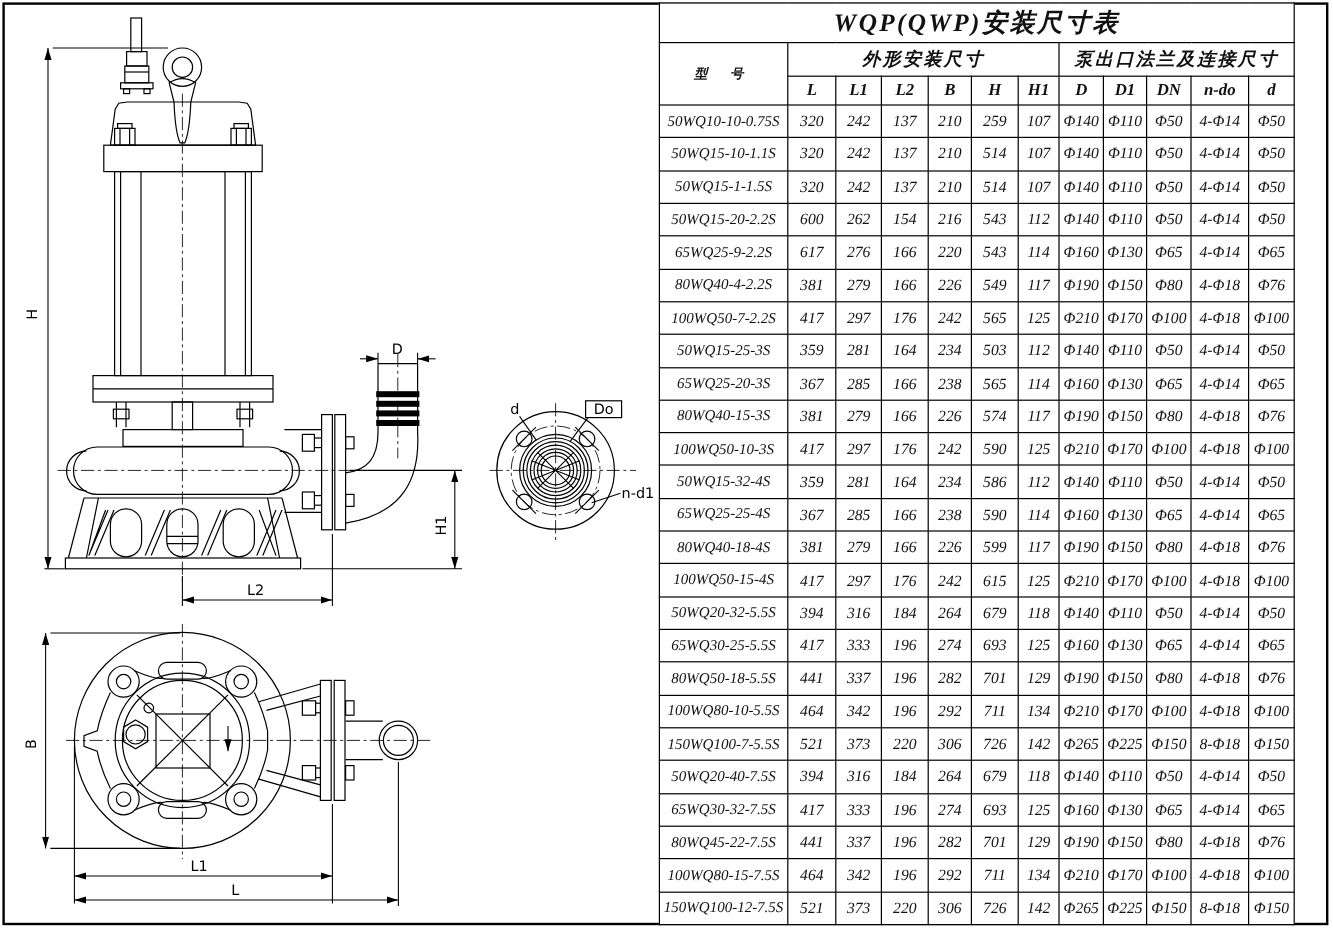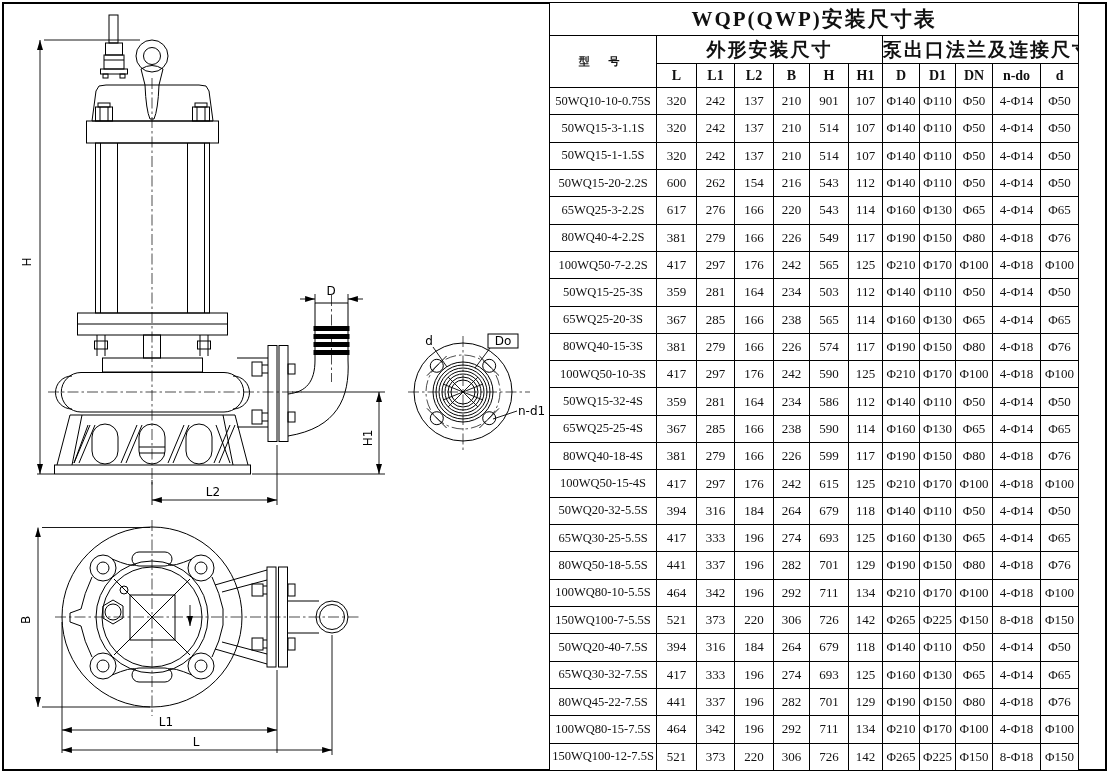--- a/index.html
+++ b/index.html
@@ -1,22 +1,22 @@
 <!DOCTYPE html>
 <html><head>
 <meta charset="utf-8">
 <style>
   html,body{margin:0;padding:0;}
   body{width:1111px;height:775px;position:relative;background:#fff;font-family:"Liberation Serif",serif;color:#111;overflow:hidden;}
   .frame{position:absolute;left:2px;top:2px;width:1105px;height:769px;border:2px solid #000;box-sizing:border-box;}
   svg.drawing{position:absolute;left:0;top:0;}
-  table.dims{position:absolute;left:549px;top:2px;width:465px;height:769px;border-collapse:collapse;table-layout:fixed;background:#fff;}
+  table.dims{position:absolute;left:549px;top:2px;width:465px;height:769px;border-collapse:collapse;table-layout:fixed;background:#fff;font-style:italic;}
   table.dims td,table.dims th{border:1px solid #000;text-align:center;vertical-align:middle;padding:0;overflow:hidden;white-space:nowrap;}
   .title-cell{font-size:21px;font-weight:bold;letter-spacing:2px;}
-  .group-cell{font-size:19px;font-weight:bold;letter-spacing:2px;}
+  .group-cell{font-size:15px;font-weight:bold;letter-spacing:2px;}
   .model-head{font-size:11px;font-weight:bold;letter-spacing:8px;}
   .colhead{font-size:14px;font-weight:bold;}
   tbody td{font-size:13px;}
   tbody td.model{font-size:12.5px;text-align:center;}
   .ln{fill:none;stroke:#000;stroke-width:1;}
   .lnb{fill:#000;stroke:none;}
   .cl{fill:none;stroke:#000;stroke-width:0.7;stroke-dasharray:11 3 2.5 3;}
   .dim{fill:none;stroke:#000;stroke-width:0.9;}
   .lbl{font-family:"DejaVu Sans",sans-serif;font-size:12px;fill:#000;}
 </style>
@@ -299,30 +299,30 @@
       <th class="colhead">d</th>
     </tr>
   </thead>
   <tbody>
       <tr>
         <td class="model">50WQ10-10-0.75S</td>
         <td>320</td>
         <td>242</td>
         <td>137</td>
         <td>210</td>
-        <td>901</td>
+        <td>259</td>
         <td>107</td>
         <td>Φ140</td>
         <td>Φ110</td>
         <td>Φ50</td>
         <td>4-Φ14</td>
         <td>Φ50</td>
       </tr>
       <tr>
-        <td class="model">50WQ15-3-1.1S</td>
+        <td class="model">50WQ15-10-1.1S</td>
         <td>320</td>
         <td>242</td>
         <td>137</td>
         <td>210</td>
         <td>514</td>
         <td>107</td>
         <td>Φ140</td>
         <td>Φ110</td>
         <td>Φ50</td>
         <td>4-Φ14</td>
@@ -350,21 +350,21 @@
         <td>216</td>
         <td>543</td>
         <td>112</td>
         <td>Φ140</td>
         <td>Φ110</td>
         <td>Φ50</td>
         <td>4-Φ14</td>
         <td>Φ50</td>
       </tr>
       <tr>
-        <td class="model">65WQ25-3-2.2S</td>
+        <td class="model">65WQ25-9-2.2S</td>
         <td>617</td>
         <td>276</td>
         <td>166</td>
         <td>220</td>
         <td>543</td>
         <td>114</td>
         <td>Φ160</td>
         <td>Φ130</td>
         <td>Φ65</td>
         <td>4-Φ14</td>

